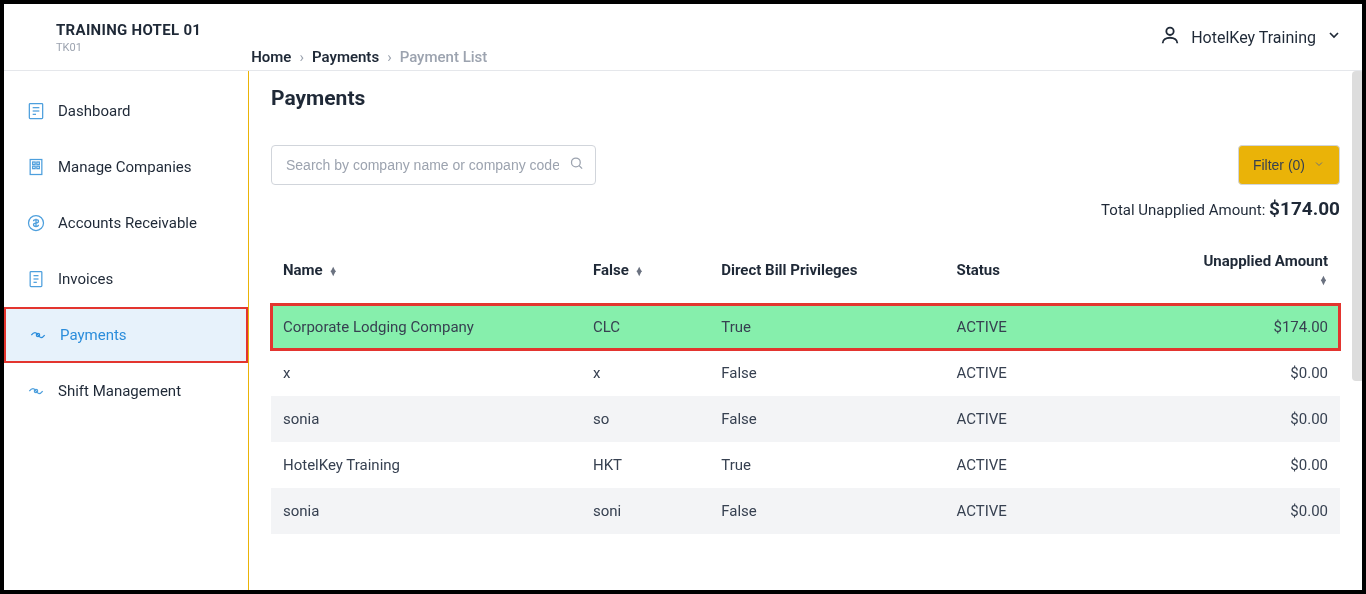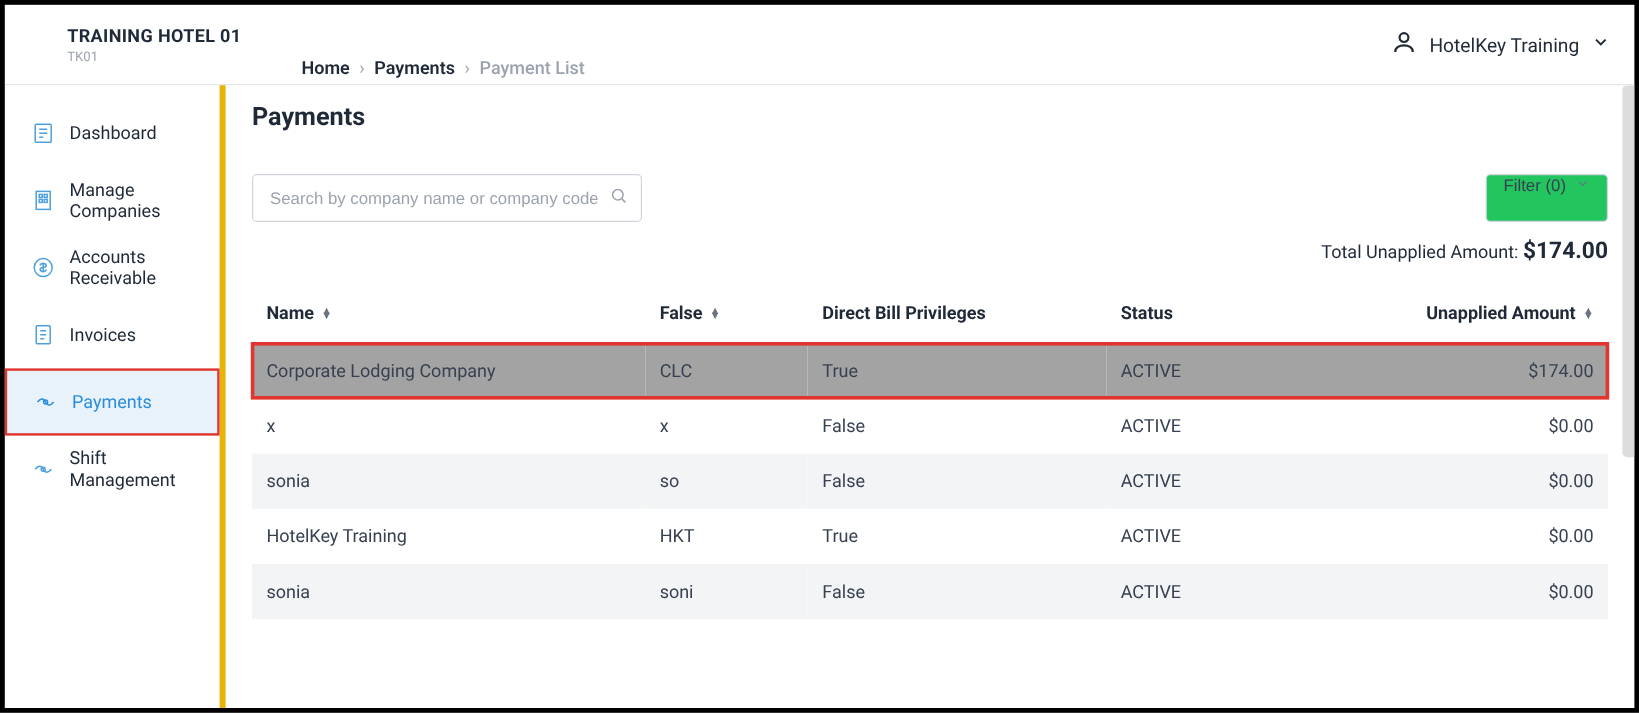--- a/index.html
+++ b/index.html
@@ -60,22 +60,22 @@
       gap: 10px;
       font-size: 16px;
       color: #1f2937;
       cursor: pointer;
     }
     .layout {
       display: flex;
       height: calc(100% - 67px);
     }
     .sidebar {
-      width: 184px;
-      border-right: 5px solid #eab308;
+      width: 245px;
+      border-right: 1px solid #eab308;
       padding-top: 12px;
     }
     .sidebar-item {
       display: flex;
       align-items: center;
       gap: 12px;
       height: 56px;
       padding: 0 22px;
       font-size: 15px;
       color: #1f2937;
@@ -132,26 +132,27 @@
       position: absolute;
       right: 12px;
       top: 50%;
       transform: translateY(-50%);
       color: #9ca3af;
     }
     .filter-btn {
       height: 40px;
       border: 1px solid #d1d5db;
       border-radius: 4px;
-      background: #22c55e;
+      background: #eab308;
       padding: 0 14px;
       font-size: 14px;
       color: #374151;
       cursor: pointer;
       display: flex;
+      align-items: center;
       gap: 8px;
     }
     .total-row {
       text-align: right;
       font-size: 15px;
       color: #1f2937;
       margin-bottom: 22px;
     }
     .total-row .amount {
       font-size: 19px;
@@ -171,21 +172,21 @@
     .table th:last-child, .table td:last-child { text-align: right; }
     .table td {
       font-size: 15px;
       color: #374151;
       padding: 14px 12px;
     }
     .table tbody tr:nth-child(odd) { background: #f3f4f6; }
     .table tbody tr.highlight {
       outline: 3px solid #e3352f;
       outline-offset: -2px;
-      background: #a3a3a3;
+      background: #86efac;
     }
     .sort-icon {
       display: inline-block;
       vertical-align: middle;
       margin-left: 6px;
       line-height: 0.5;
       font-size: 9px;
       color: #6b7280;
     }
     .scrollbar {

